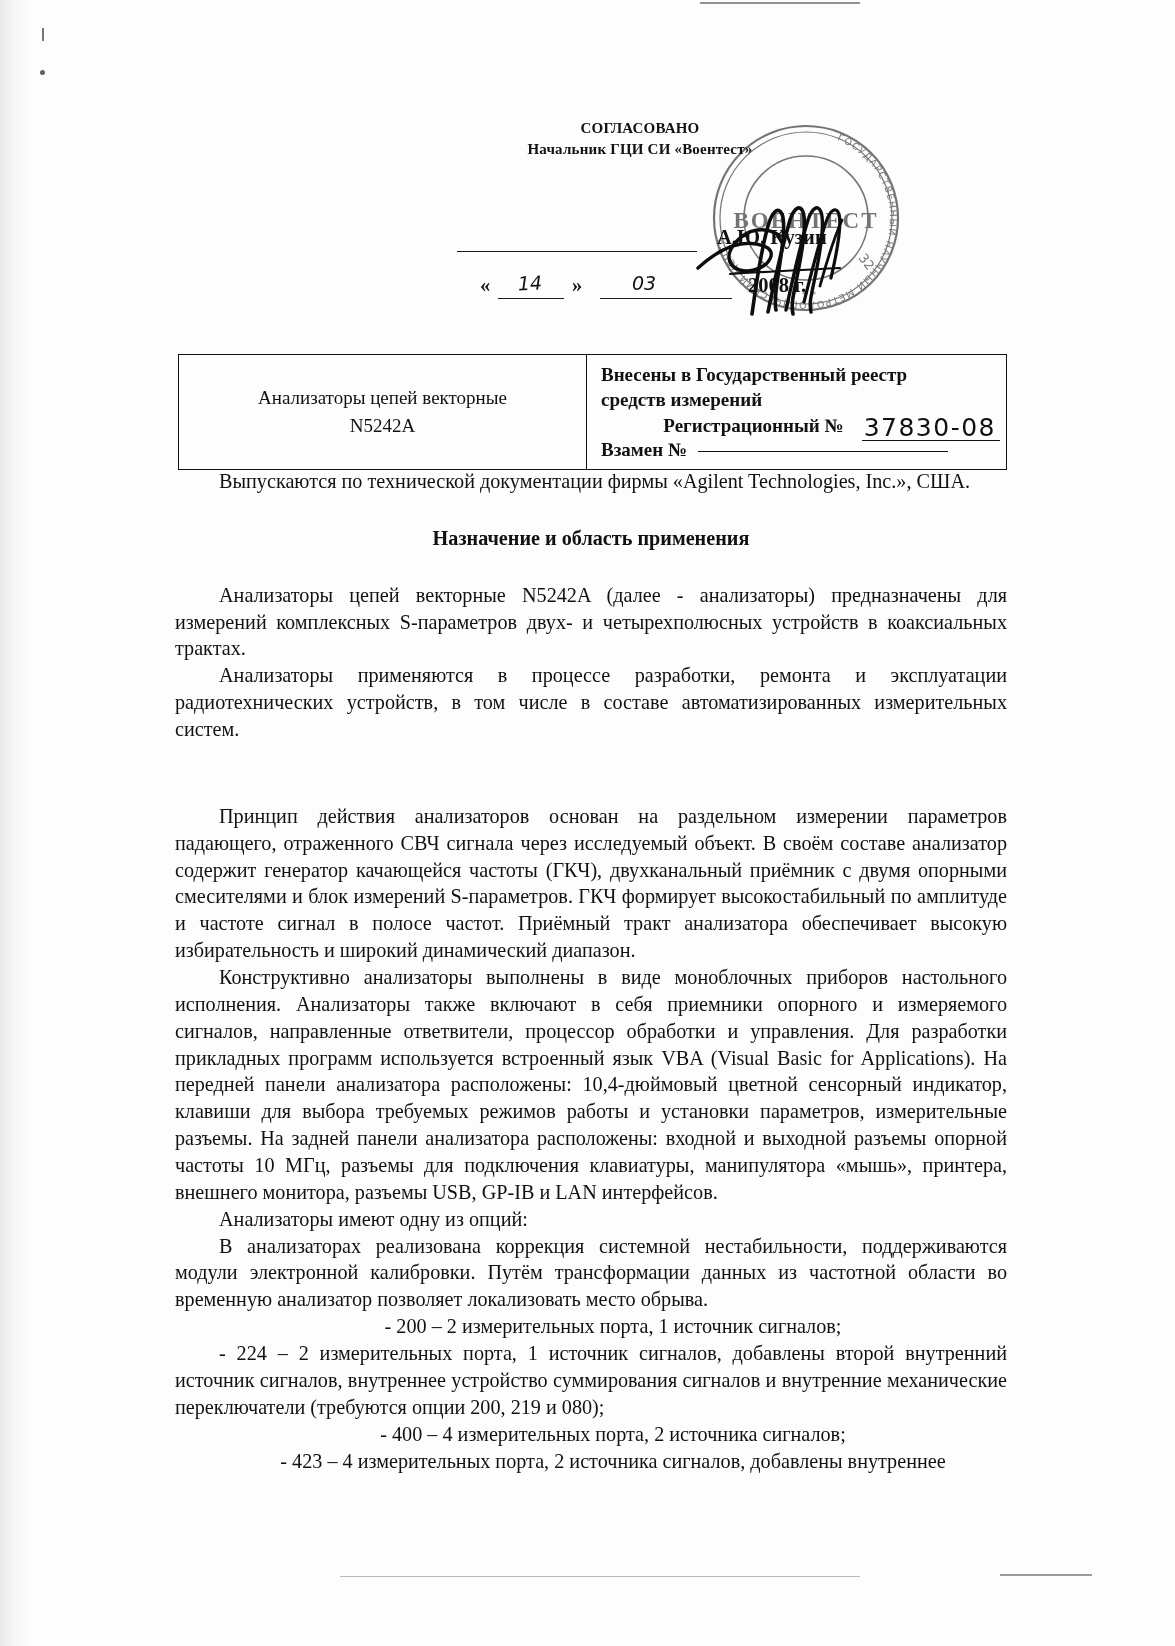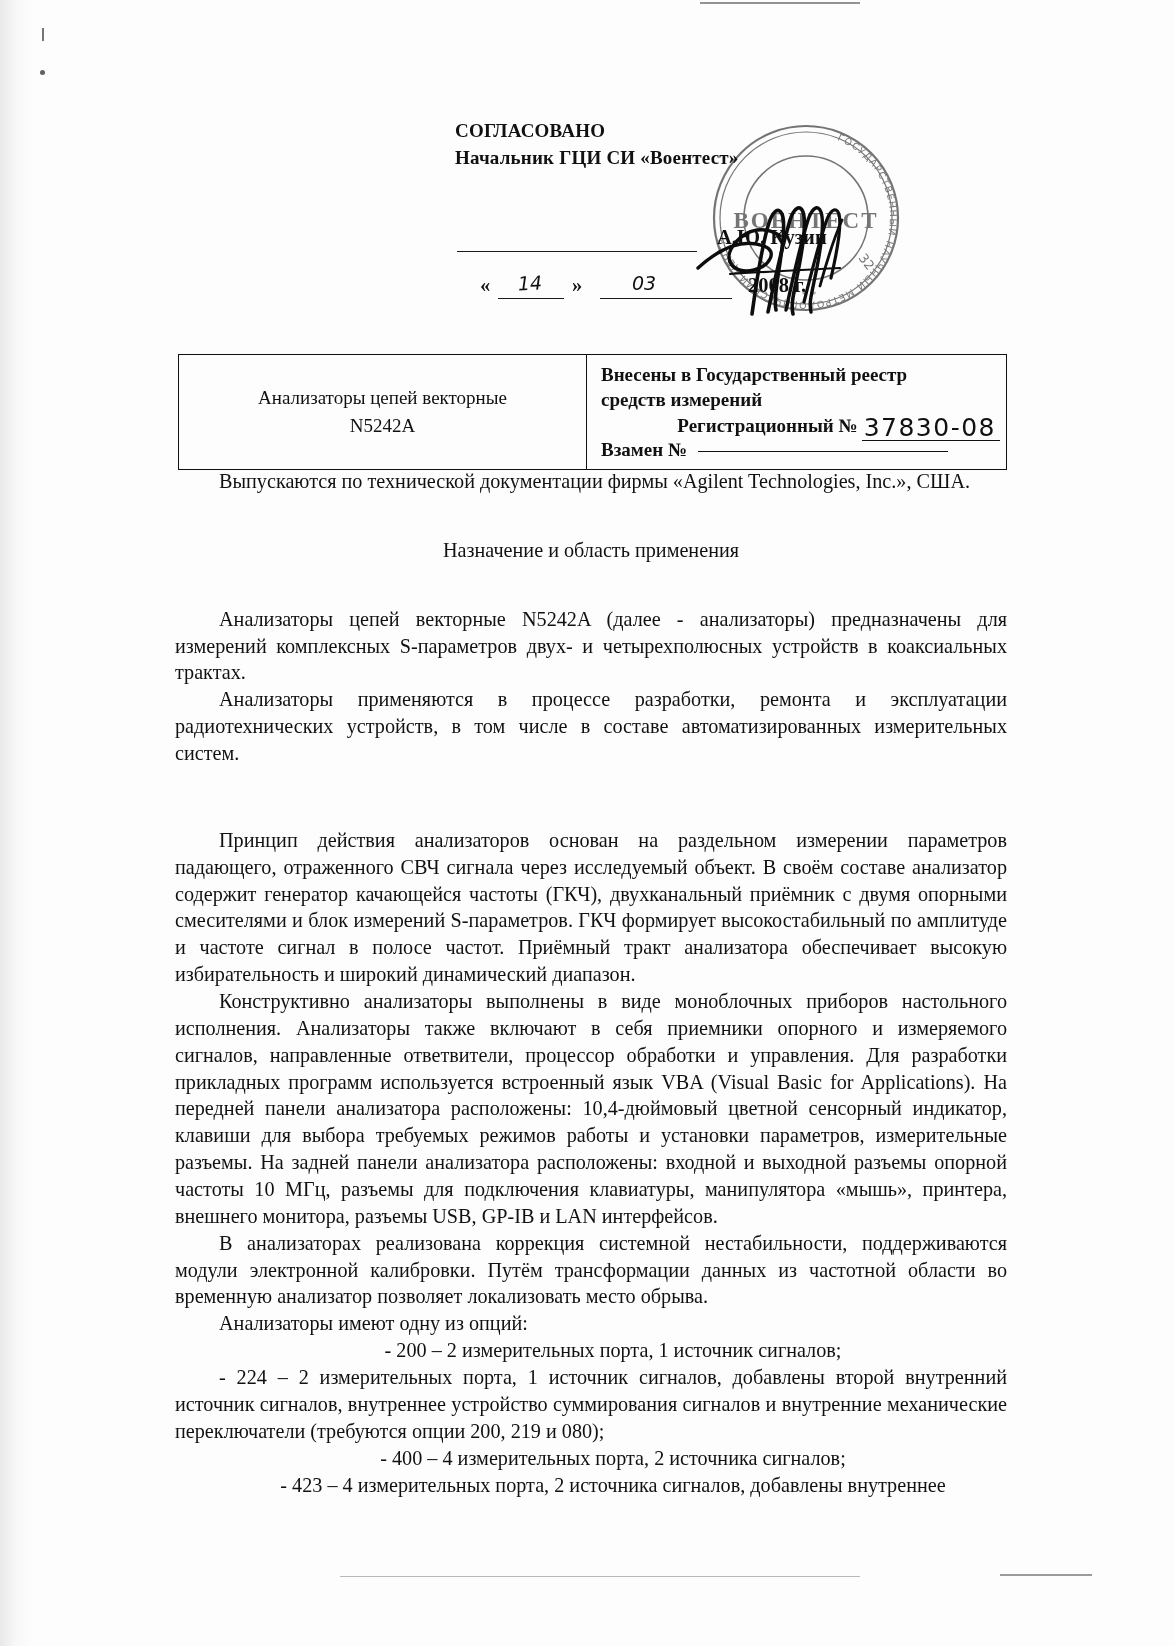--- a/index.html
+++ b/index.html
@@ -34,23 +34,23 @@
   .tick-left-b { left: 40px; top: 70px; width: 5px; height: 5px; border-radius: 50%; opacity: .8; }
   .tick-bottom { left: 340px; top: 1576px; width: 520px; height: 1px; opacity: .35; }
   .tick-bottom-r { left: 1000px; top: 1574px; width: 92px; height: 2px; opacity: .5; }
 
   
   .approval {
     position: absolute;
     left: 455px;
     top: 118px;
     width: 370px;
-    text-align: left;
-    font-weight: bold;
-    font-size: 19px;
+    text-align: center;
+    font-weight: bold;
+    font-size: 15px;
     line-height: 1.42;
     letter-spacing: .2px;
     z-index: 3;
   }
   .approval .ln { white-space: nowrap; }
 
   .sign-row {
     position: absolute;
     left: 455px;
     top: 218px;
@@ -167,21 +167,21 @@
     line-height: 1.30;
     position: relative;
   }
   .reg-right .rl { white-space: nowrap; }
   .reg-num-line { display: flex; align-items: flex-end; justify-content: flex-end; }
   .reg-handwritten {
     font-family: "DejaVu Sans", sans-serif;
     font-weight: normal;
     font-size: 25px;
     letter-spacing: 1.5px;
-    margin-left: 4px;
+    margin-left: 18px;
     border-bottom: 1.6px solid #111;
     padding: 0 4px 0 2px;
     line-height: 1;
     position: relative;
     top: 3px;
   }
   .reg-blank-line {
     display: inline-block;
     width: 250px;
     border-bottom: 1.6px solid #111;
@@ -201,23 +201,23 @@
   }
   p {
     margin: 0;
     text-align: justify;
     text-justify: inter-word;
     -webkit-hyphens: none;
     hyphens: none;
   }
   p.ind { text-indent: 44px; }
   h2.section {
-    margin: 16px;
+    margin: 4px;
     font-size: 20.2px;
-    font-weight: normal;
+    font-weight: bold;
     text-align: center;
   }
   .sp-md { height: 26px; }
   .sp-lg { height: 34px; }
   .opt { text-indent: 44px; text-align: center; }
   .opt-cont { text-indent: 0; text-align: justify; }
 </style>
 </head>
 <body>
 
@@ -308,22 +308,22 @@
     <div class="sp-md"></div>
 
     <p class="ind">Анализаторы цепей векторные N5242A (далее - анализаторы) предназначены для измерений комплексных S-параметров двух- и четырехполюсных устройств в коаксиальных трактах.</p>
     <p class="ind">Анализаторы применяются в процессе разработки, ремонта и эксплуатации радиотехнических устройств, в том числе в составе автоматизированных измерительных систем.</p>
 
     <div class="sp-lg"></div>
     <div class="sp-md"></div>
 
     <p class="ind">Принцип действия анализаторов основан на раздельном измерении параметров падающего, отраженного СВЧ сигнала через исследуемый объект. В своём составе анализатор содержит генератор качающейся частоты (ГКЧ), двухканальный приёмник с двумя опорными смесителями и блок измерений S-параметров. ГКЧ формирует высокостабильный по амплитуде и частоте сигнал в полосе частот. Приёмный тракт анализатора обеспечивает высокую избирательность и широкий динамический диапазон.</p>
     <p class="ind">Конструктивно анализаторы выполнены в виде моноблочных приборов настольного исполнения. Анализаторы также включают в себя приемники опорного и измеряемого сигналов, направленные ответвители, процессор обработки и управления. Для разработки прикладных программ используется встроенный язык VBA (Visual Basic for Applications). На передней панели анализатора расположены: 10,4-дюймовый цветной сенсорный индикатор, клавиши для выбора требуемых режимов работы и установки параметров, измерительные разъемы. На задней панели анализатора расположены: входной и выходной разъемы опорной частоты 10 МГц, разъемы для подключения клавиатуры, манипулятора «мышь», принтера, внешнего монитора, разъемы USB, GP-IB и LAN интерфейсов.</p>
+    <p class="ind">Анализаторы имеют одну из опций:</p>
     <p class="ind">В анализаторах реализована коррекция системной нестабильности, поддерживаются модули электронной калибровки. Путём трансформации данных из частотной области во временную анализатор позволяет локализовать место обрыва.</p>
-    <p class="ind">Анализаторы имеют одну из опций:</p>
 
     <p class="opt">- 200 – 2 измерительных порта, 1 источник сигналов;</p>
     <p class="opt-cont" style="text-indent:44px">- 224 – 2 измерительных порта, 1 источник сигналов, добавлены второй внутренний источник сигналов, внутреннее устройство суммирования сигналов и внутренние механические переключатели (требуются опции 200, 219 и 080);</p>
     <p class="opt">- 400 – 4 измерительных порта, 2 источника сигналов;</p>
     <p class="opt">- 423 – 4 измерительных порта, 2 источника сигналов, добавлены внутреннее</p>
 
   </div>
 
 </div>
 

